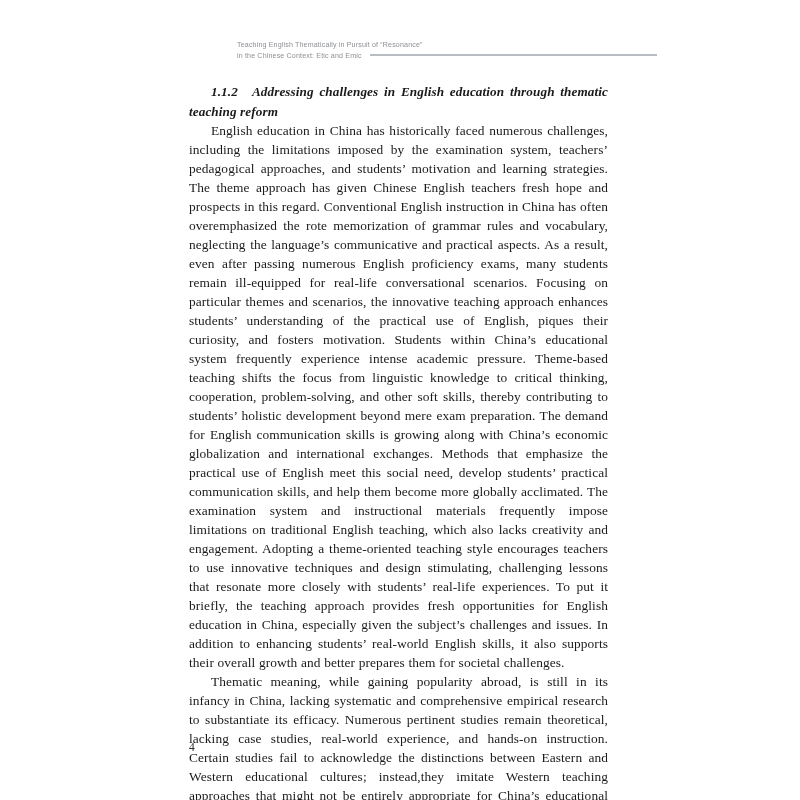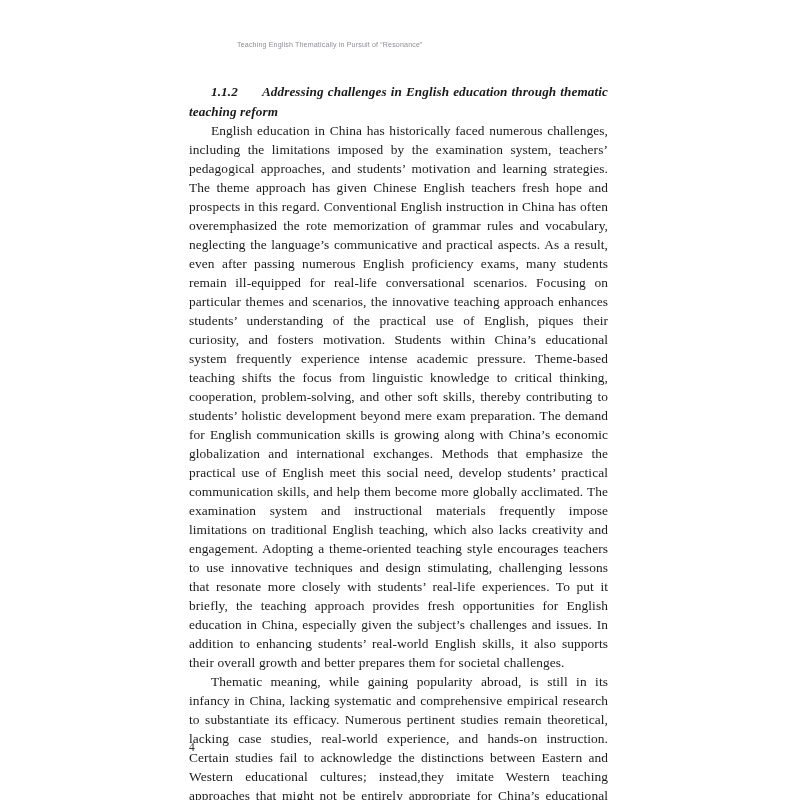--- a/index.html
+++ b/index.html
@@ -67,21 +67,21 @@
     line-height: 19.6px;
     font-weight: bold;
     font-style: italic;
     margin: 0 0 0 0;
     text-align: justify;
     text-justify: inter-word;
     letter-spacing: 0.1px;
   }
   h2.section-heading .num {
     margin-left: 22px;
-    margin-right: 24px;
+    margin-right: 14px;
     font-style: italic;
     font-weight: bold;
   }
   h2.section-heading .title {
     font-style: italic;
     font-weight: bold;
   }
 
   p.body-par {
     font-size: 13.4px;
@@ -105,20 +105,24 @@
     color: #2b2b2b;
   }
 </style>
 </head>
 <body>
 
 <div class="page">
 
   <div class="running-head">
     <div class="running-head-line">Teaching English Thematically in Pursuit of “Resonance”</div>
+    <div class="running-head-row">
+      <div class="running-head-line">in the Chinese Context: Etic and Emic</div>
+      <div class="header-rule"></div>
+    </div>
   </div>
 
   <div class="content">
 
     <h2 class="section-heading">
       <span class="num">1.1.2</span><span class="title">Addressing challenges in English education through thematic teaching reform</span>
     </h2>
 
     <p class="body-par">English education in China has historically faced numerous challenges, including the limitations imposed by the examination system, teachers’ pedagogical approaches, and students’ motivation and learning strategies. The theme approach has given Chinese English teachers fresh hope and prospects in this regard. Conventional English instruction in China has often overemphasized the rote memorization of grammar rules and vocabulary, neglecting the language’s communicative and practical aspects. As a result, even after passing numerous English proficiency exams, many students remain ill-equipped for real-life conversational scenarios. Focusing on particular themes and scenarios, the innovative teaching approach enhances students’ understanding of the practical use of English, piques their curiosity, and fosters motivation. Students within China’s educational system frequently experience intense academic pressure. Theme-based teaching shifts the focus from linguistic knowledge to critical thinking, cooperation, problem-solving, and other soft skills, thereby contributing to students’ holistic development beyond mere exam preparation. The demand for English communication skills is growing along with China’s economic globalization and international exchanges. Methods that emphasize the practical use of English meet this social need, develop students’ practical communication skills, and help them become more globally acclimated. The examination system and instructional materials frequently impose limitations on traditional English teaching, which also lacks creativity and engagement. Adopting a theme-oriented teaching style encourages teachers to use innovative techniques and design stimulating, challenging lessons that resonate more closely with students’ real-life experiences. To put it briefly, the teaching approach provides fresh opportunities for English education in China, especially given the subject’s challenges and issues. In addition to enhancing students’ real-world English skills, it also supports their overall growth and better prepares them for societal challenges.</p>
 

